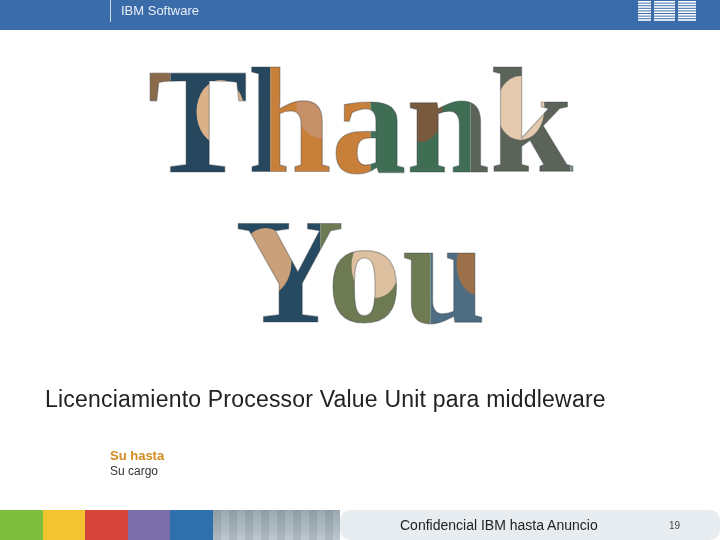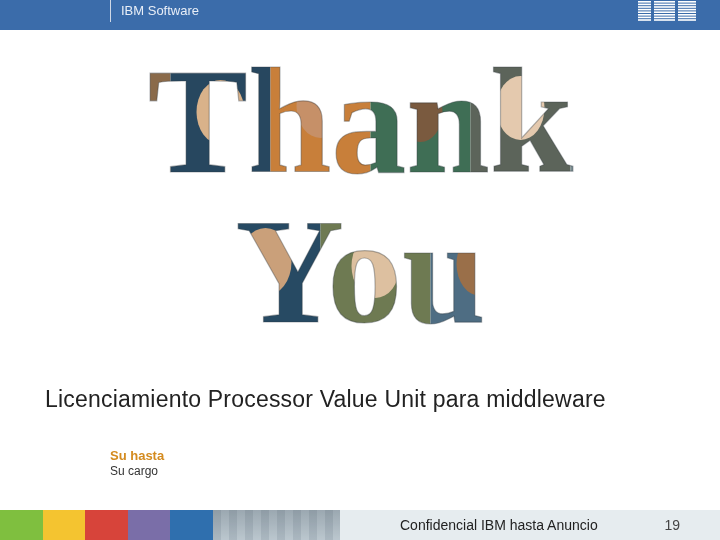--- a/index.html
+++ b/index.html
@@ -61,23 +61,24 @@
       repeating-linear-gradient(90deg, #b9c4cc 0 8px, #cfd8de 8px 16px),
       linear-gradient(#aab5bc, #d9e0e4);
     background-blend-mode: multiply;
     opacity: 0.85;
   }
   .footer-right {
     flex: 1; height: 100%;
     background: #e6ecef;
     display: flex; align-items: center; justify-content: space-between;
     padding: 0 40px 0 60px;
+    border-radius: 10px;
   }
   .conf-text { font-size: 14px; color: #222; }
-  .page-num { font-size: 14px; color: #444; }
+  .page-num { font-size: 10px; color: #444; }
 </style>
 </head>
 <body>
 
 <div class="slide">
 
   <div class="header">
     <div class="header-left">
       <div class="header-vline"></div>
       <div class="header-text">IBM Software</div>

